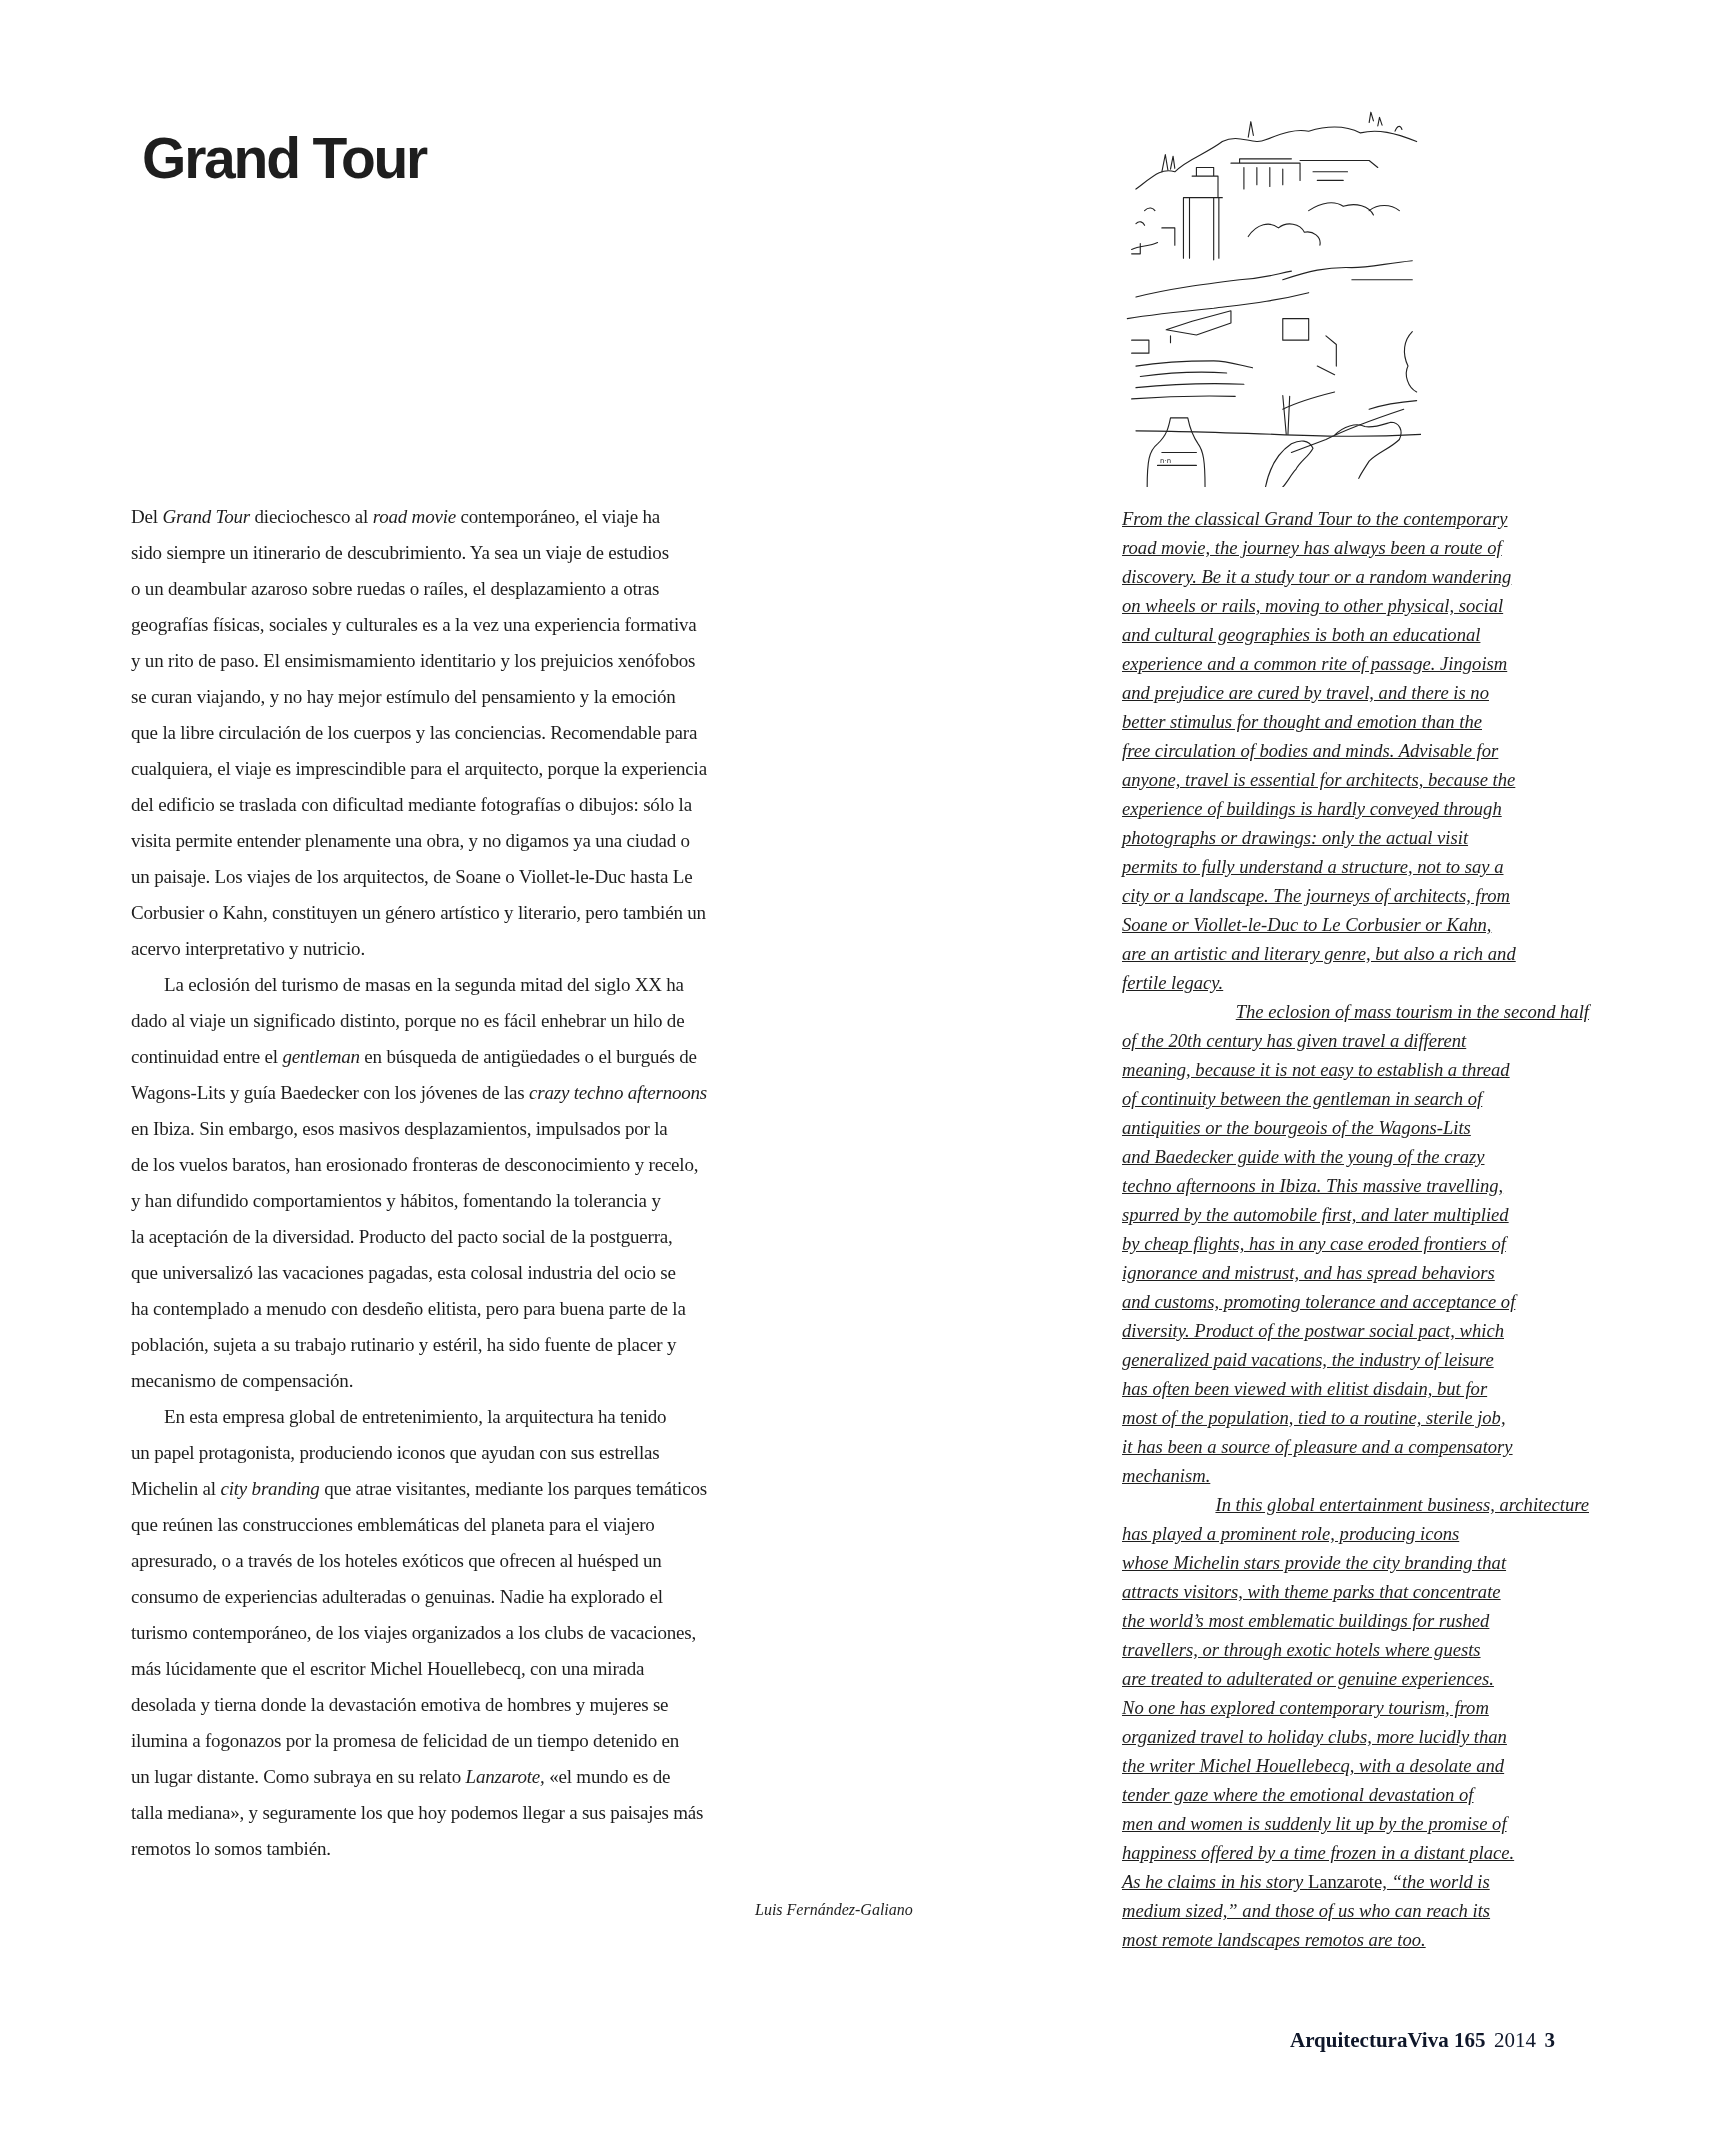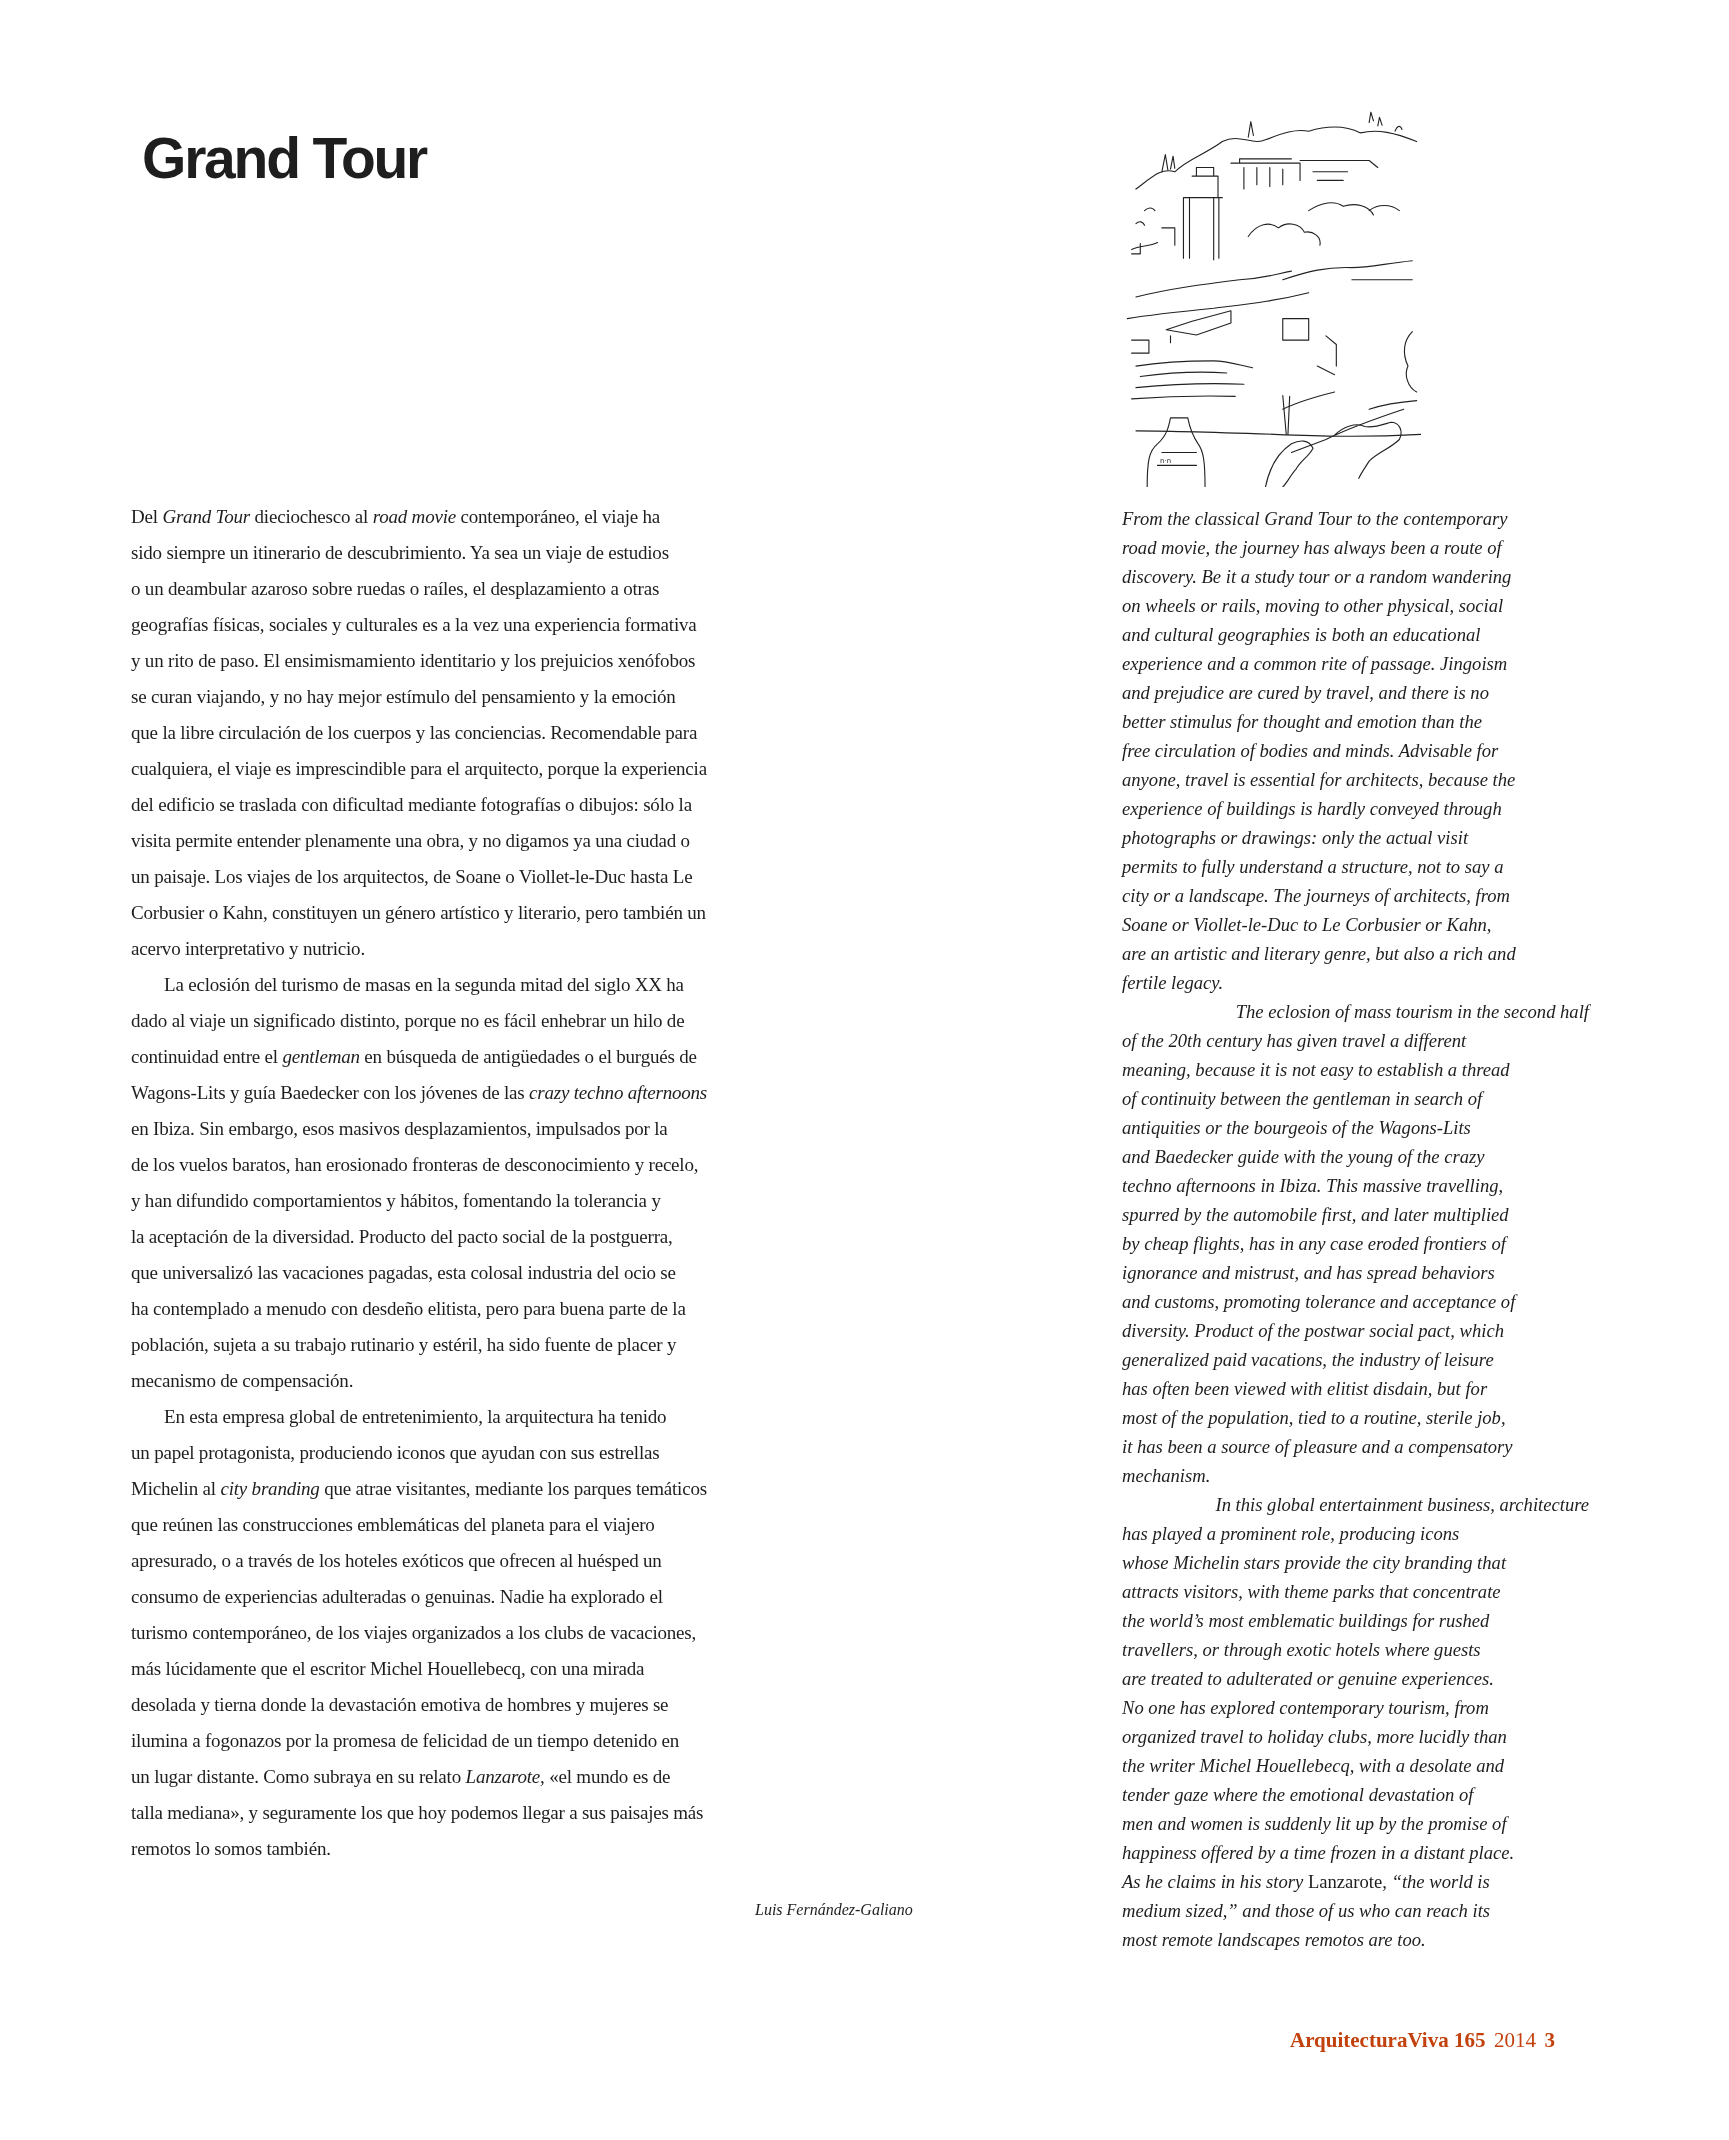--- a/index.html
+++ b/index.html
@@ -20,33 +20,33 @@
       color: #1e1e1e;
     }
     .col-es .line { display: block; white-space: nowrap; letter-spacing: -0.2px; }
     .col-es .indent { padding-left: 33px; }
 
     .col-en {
       position: absolute; left: 1122px; top: 504px; width: 467px;
       font-family: "Liberation Serif", serif; font-style: italic; font-size: 18.6px; line-height: 29px;
       color: #1e1e1e;
     }
-    .col-en .line { display: block; white-space: nowrap; }
+    .col-en .line { display: block; white-space: nowrap; text-decoration: underline; }
     .col-en .indent { padding-left: 22.5px; text-align: right; }
     .upright { font-style: normal; }
     em { font-style: italic; }
 
     .signature {
       position: absolute; left: 755px; top: 1901px;
       font-family: "Liberation Serif", serif; font-style: italic; font-size: 16px; color: #1e1e1e;
     }
 
     .folio {
       position: absolute; left: 1290px; top: 2028px;
-      font-family: "Liberation Serif", serif; font-size: 21px; color: #c2410c; white-space: nowrap;
+      font-family: "Liberation Serif", serif; font-size: 21px; color: #0f172a; white-space: nowrap;
     }
     .folio .mag { font-weight: 700; }
     .folio .year { margin-left: 8.6px; }
     .folio .pg { font-weight: 700; margin-left: 8.6px; }
   </style>
 </head>
 <body>
 
 <div class="page">
 

